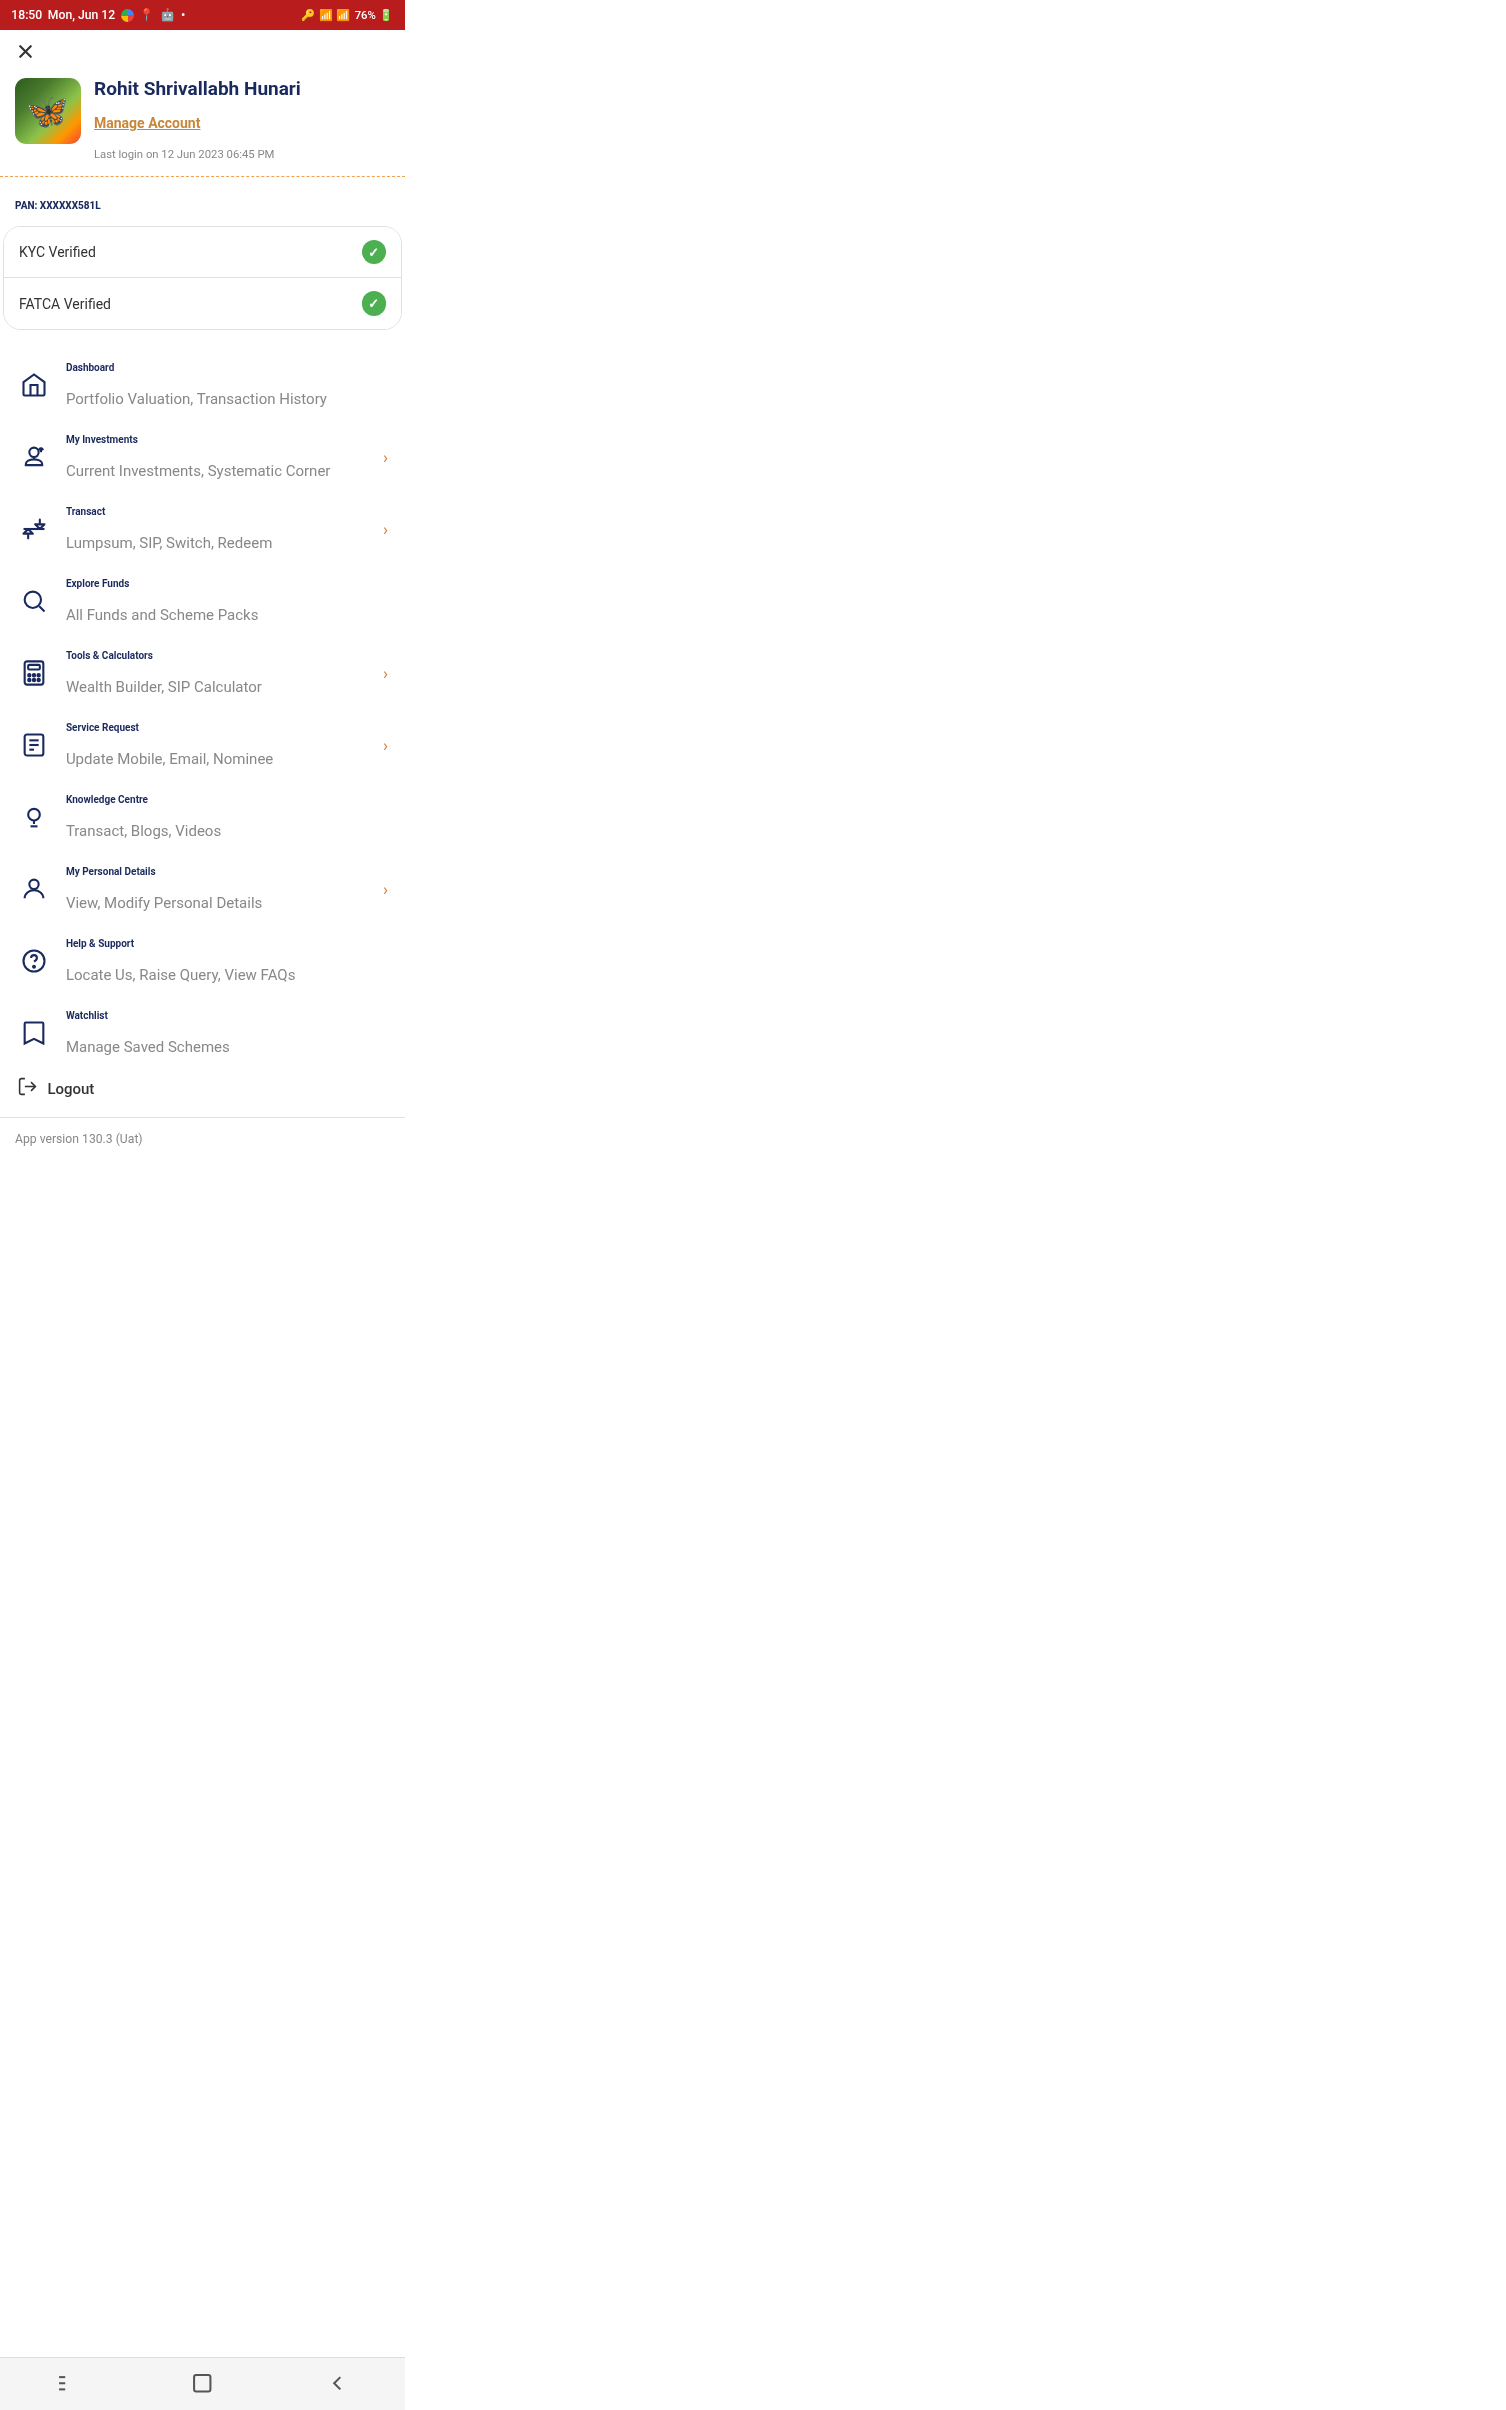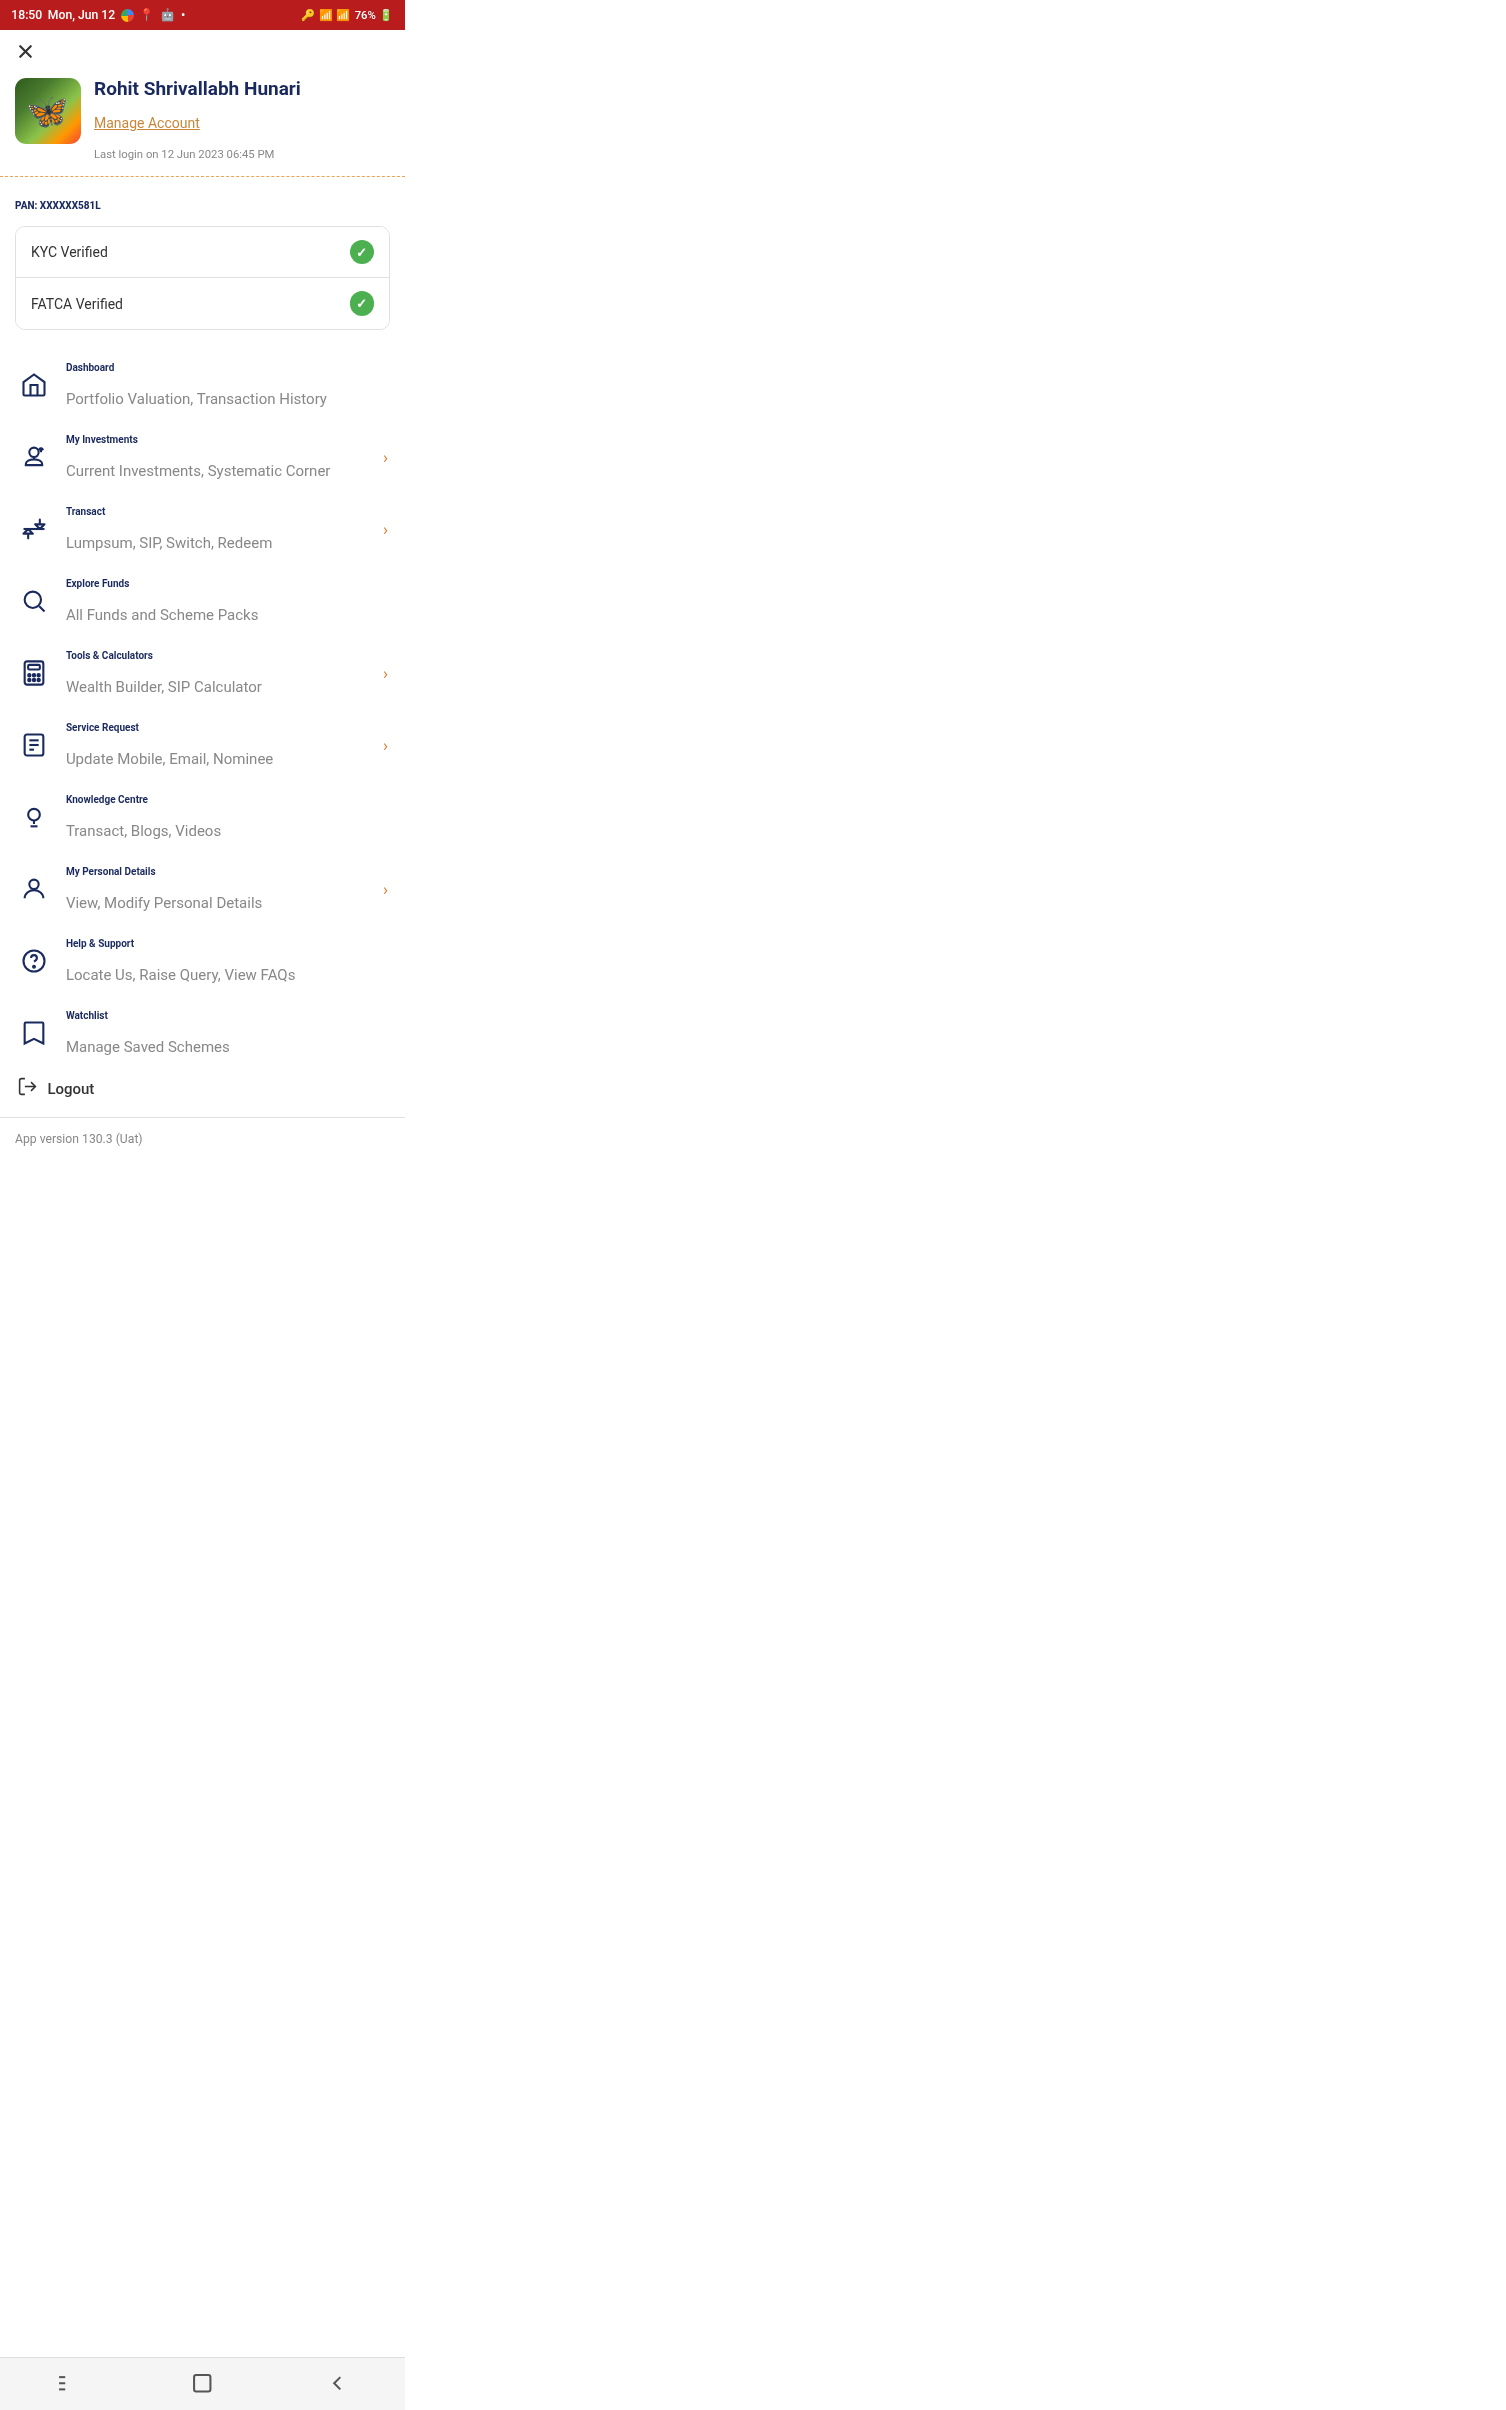--- a/index.html
+++ b/index.html
@@ -68,21 +68,21 @@
       font-size: 19px;
       font-weight: 700;
       color: #1a2a5e;
       line-height: 1.2;
     }
     .manage-account {
       color: #c8873a;
       font-size: 14px;
       text-decoration: underline;
       cursor: pointer;
-      font-weight: 400;
+      font-weight: 700;
     }
     .last-login {
       color: #888;
       font-size: 11.3px;
       margin-top: 1.9px;
     }
 
     
     .dotted-divider {
       border: none;
@@ -98,23 +98,23 @@
       color: #1a2a5e;
       font-size: 10px;
       font-weight: 600;
     }
     .pan-label span {
       font-weight: 800;
     }
 
     
     .verification-cards {
-      margin: 0 15px 19px;
+      margin: 0 3px 19px;
       border: 0.9px solid #e0e0e0;
-      border-radius: 10px;
+      border-radius: 18px;
       overflow: hidden;
     }
     .verification-item {
       display: flex;
       justify-content: space-between;
       align-items: center;
       padding: 13px 15px;
       background: #fff;
     }
     .verification-item:first-child {

